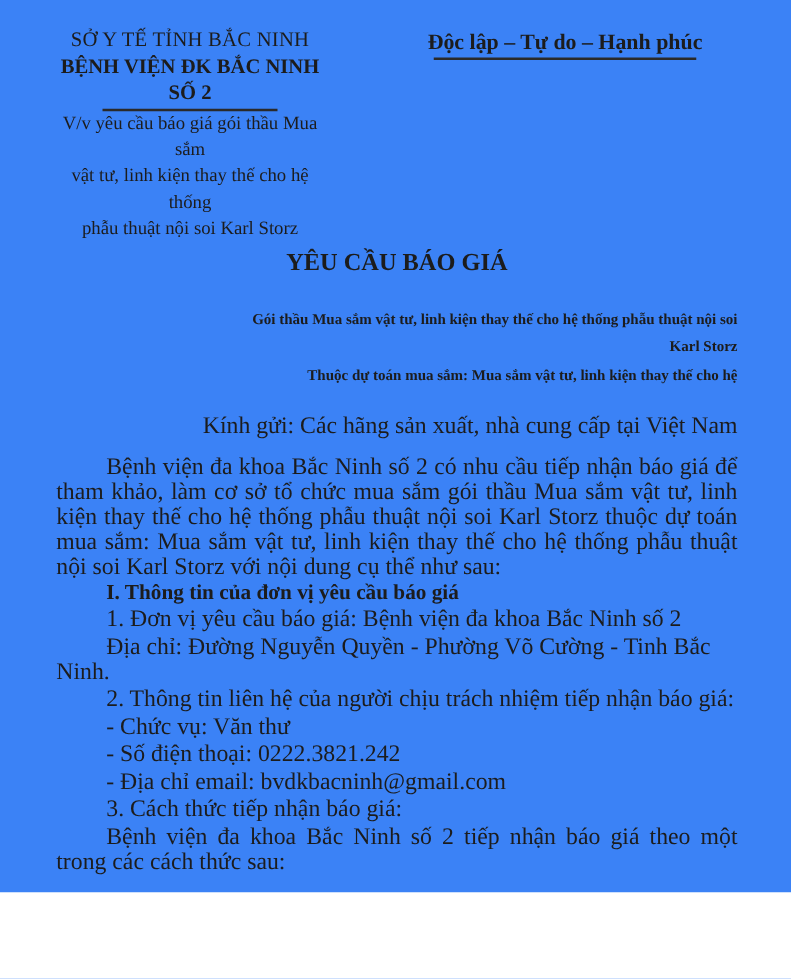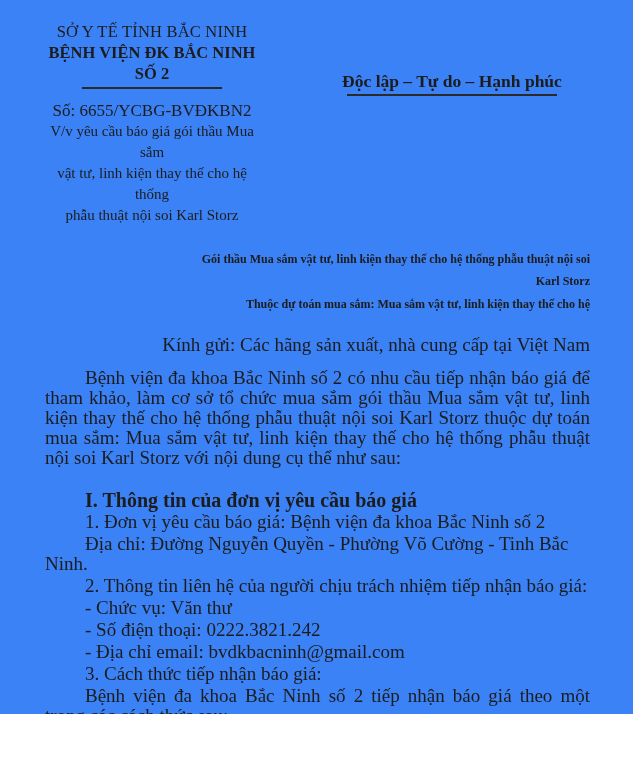--- a/index.html
+++ b/index.html
@@ -65,21 +65,20 @@
   }
   .nat-line1 {
     font-size: 16.3px;
     line-height: 20px;
     font-weight: bold;
   }
   .nat-line2 {
     font-size: 17.5px;
     line-height: 22px;
     font-weight: bold;
-    margin-top: 48px;
   }
   .dateline {
     margin-top: 17px;
     font-size: 17.5px;
     font-style: italic;
     text-align: right;
     padding-right: 2px;
     line-height: 22px;
   }
   
@@ -106,22 +105,22 @@
   
   .para {
     margin: 0;
     font-size: 19px;
     line-height: 20px;
     text-align: justify;
     text-indent: 40px;
   }
   .intro-para { margin-top: 12px; }
   .section-heading {
-    margin-top: 22px;
-    font-size: 20px;
+    margin-top: 0;
+    font-size: 17px;
     line-height: 20px;
     font-weight: bold;
     text-indent: 40px;
   }
   .line-item {
     margin-top: 2px;
     font-size: 19px;
     line-height: 20px;
     text-indent: 40px;
   }
@@ -132,35 +131,35 @@
 <body>
 
 <div class="page">
 
   <div class="header">
 
     <div class="header-left">
       <div class="org-parent">SỞ Y TẾ TỈNH BẮC NINH</div>
       <div class="org-name">BỆNH VIỆN ĐK BẮC NINH SỐ 2</div>
       <div class="rule rule-left"></div>
-      <div class="doc-number">Số: 6655/YCBG-BVĐKBN2</div>
       <div class="doc-subject">
         <div>V/v yêu cầu báo giá gói thầu Mua sắm</div>
         <div>vật tư, linh kiện thay thế cho hệ thống</div>
         <div>phẫu thuật nội soi Karl Storz</div>
       </div>
     </div>
 
     <div class="header-right">
       <div class="nat-line2">Độc lập – Tự do – Hạnh phúc</div>
       <div class="rule rule-right"></div>
     </div>
 
   </div>
 
+  <div class="doc-title">YÊU CẦU BÁO GIÁ</div>
 
   <div class="package-heading">
     <div>Gói thầu Mua sắm vật tư, linh kiện thay thế cho hệ thống phẫu thuật nội soi</div>
     <div>Karl Storz</div>
     <div>Thuộc dự toán mua sắm: Mua sắm vật tư, linh kiện thay thế cho hệ</div>
   </div>
 
   <div class="salutation">Kính gửi: Các hãng sản xuất, nhà cung cấp tại Việt Nam</div>
 
   <p class="para intro-para">Bệnh viện đa khoa Bắc Ninh số 2 có nhu cầu tiếp nhận báo giá để tham khảo, làm cơ sở tổ chức mua sắm gói thầu Mua sắm vật tư, linh kiện thay thế cho hệ thống phẫu thuật nội soi Karl Storz thuộc dự toán mua sắm: Mua sắm vật tư, linh kiện thay thế cho hệ thống phẫu thuật nội soi Karl Storz với nội dung cụ thể như sau:</p>

